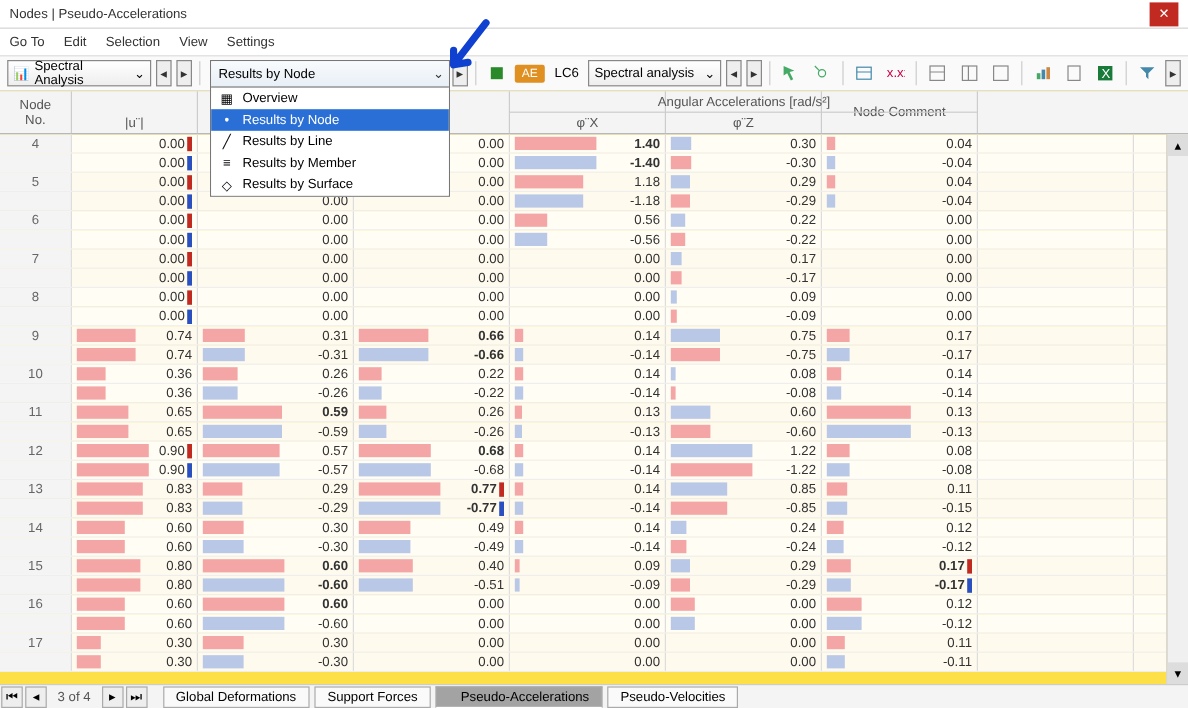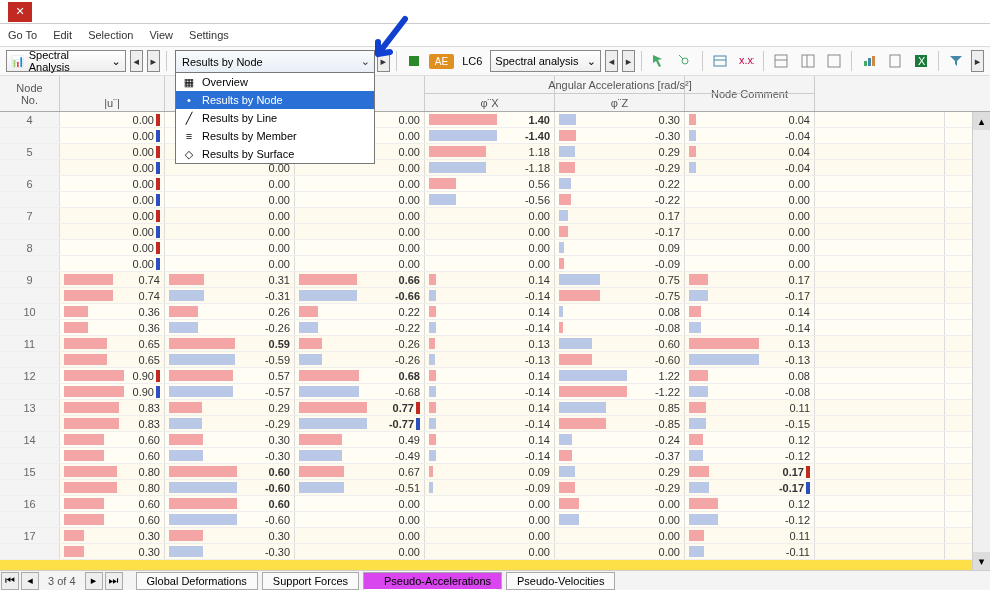--- a/index.html
+++ b/index.html
@@ -50,33 +50,34 @@
 .cell .txt { position: relative; z-index: 1; color: #333; }
 .flag { color: #c02a20; font-weight: bold; }
 
 .vscroll { position: absolute; right: 0; top: 36px; bottom: 0; width: 18px; background: #f0f0f0; border-left: 1px solid #ccc; }
 .vscroll .upbtn, .vscroll .dnbtn { height: 18px; background: #ddd; display: flex; align-items: center; justify-content: center; cursor: pointer; }
 
 .footer { position: absolute; bottom: 0; left: 0; right: 0; height: 20px; display: flex; align-items: center; background: #f4f4f4; border-top: 1px solid #ccc; }
 .footer .navbtn { width: 18px; height: 18px; border: 1px solid #aaa; background: #eee; display: flex; align-items: center; justify-content: center; cursor: pointer; margin: 0 1px; }
 .footer .pageinfo { padding: 0 8px; color: #555; }
 .footer .tab { padding: 2px 10px; border: 1px solid #aaa; background: #fafafa; margin-left: 4px; cursor: pointer; }
-.footer .tab.active { background: #d946ef; border-bottom: 1px solid #fff; padding-left: 20px; }
+.footer .tab.active { background: #a3a3a3; border-bottom: 1px solid #fff; padding-left: 20px; }
 
 .w-node { width: 60px; }
 .w-u { width: 105px; }
 .w-ux { width: 130px; }
 .w-uz { width: 130px; }
 .w-phi { width: 130px; }
 .w-comment { width: 130px; }
 </style>
 </head>
 <body>
 
 <div class="titlebar">
+  <span class="title">Nodes | Pseudo-Accelerations</span>
   <div class="close">✕</div>
 </div>
 
 <div class="menubar">
   <span class="mitem">Go To</span>
   <span class="mitem">Edit</span>
   <span class="mitem">Selection</span>
   <span class="mitem">View</span>
   <span class="mitem">Settings</span>
 </div>
@@ -818,41 +819,41 @@
         <div class="cell val w-uz">
           <div class="bar neg" style="left:4px;width:43px"></div>
           <span class="txt ">-0.49</span>
         </div>
         <div class="cell val w-phi">
           <div class="bar neg" style="left:4px;width:7px"></div>
           <span class="txt ">-0.14</span>
         </div>
         <div class="cell val w-phi">
           <div class="bar pos" style="left:4px;width:13px"></div>
-          <span class="txt">-0.37</span>
+          <span class="txt">-0.24</span>
         </div>
         <div class="cell val w-phi">
           <div class="bar neg" style="left:4px;width:14px"></div>
           <span class="txt ">-0.12</span>
         </div>
         <div class="cell w-comment"></div>
       </div>
       <div class="row">
         <div class="cell node w-node">15</div>
         <div class="cell val w-u">
           <div class="bar pos" style="left:4px;width:53px"></div>
           <span class="txt">0.80</span>
         </div>
         <div class="cell val w-ux">
           <div class="bar pos" style="left:4px;width:68px"></div>
           <span class="txt flag">0.60</span>
         </div>
         <div class="cell val w-uz">
           <div class="bar pos" style="left:4px;width:45px"></div>
-          <span class="txt ">0.67</span>
+          <span class="txt ">0.40</span>
         </div>
         <div class="cell val w-phi">
           <div class="bar pos" style="left:4px;width:4px"></div>
           <span class="txt ">0.09</span>
         </div>
         <div class="cell val w-phi">
           <div class="bar neg" style="left:4px;width:16px"></div>
           <span class="txt">0.29</span>
         </div>
         <div class="cell val w-phi">

